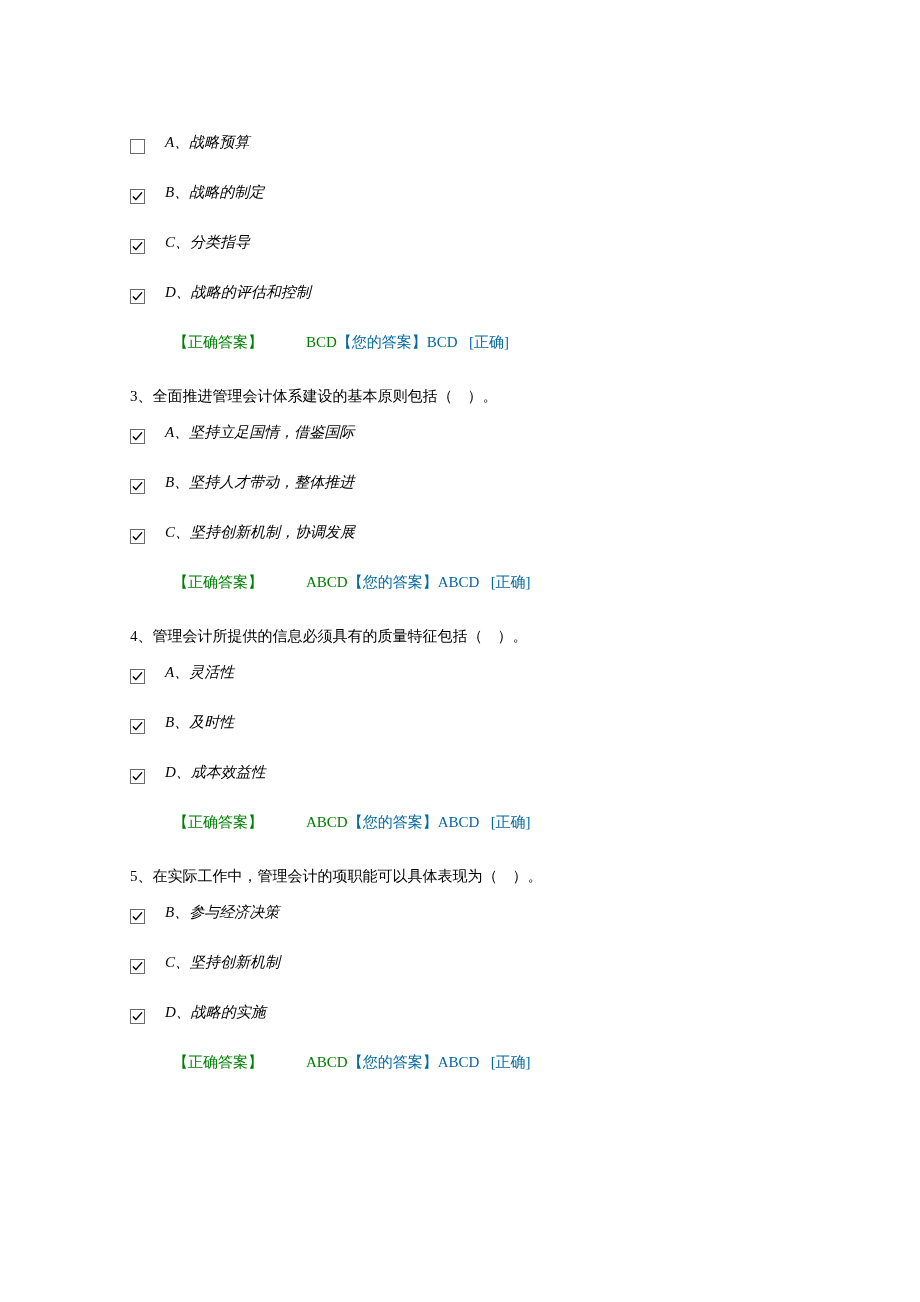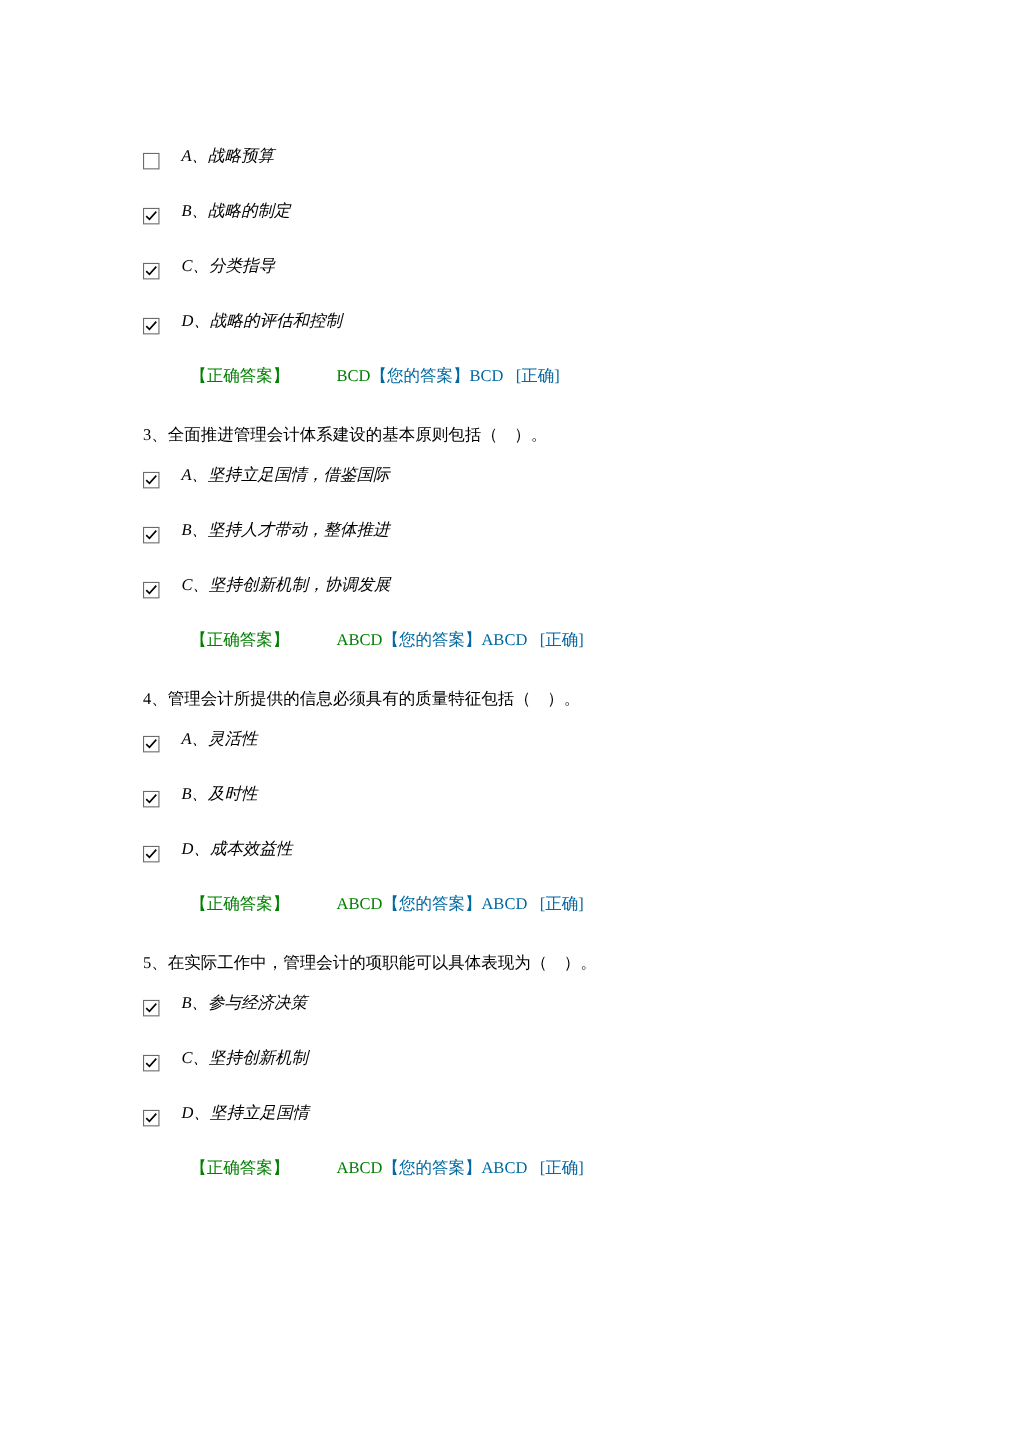--- a/index.html
+++ b/index.html
@@ -151,16 +151,16 @@
         </svg>
       </span>
       <span class="option-text"><span>C</span><span>、</span><span>坚持创新机制</span></span>
     </div>
     <div class="option-row">
       <span class="checkbox">
         <svg viewBox="0 0 12 12">
           <path d="M1 6 L4.2 9.2 L11 1.5" stroke="#000" stroke-width="1.6" fill="none"></path>
         </svg>
       </span>
-      <span class="option-text"><span>D</span><span>、</span><span>坚持立足国情</span></span>
+      <span class="option-text"><span>D</span><span>、</span><span>战略的实施</span></span>
     </div>
     <div class="answer-line"><span class="green">【正确答案】</span><span class="green">ABCD</span><span class="orange">【您的答案】</span><span class="orange">ABCD</span><span>&nbsp;&nbsp;&nbsp;</span><span class="orange">[正确]</span></div>
   </div>
 
 </body></html>

